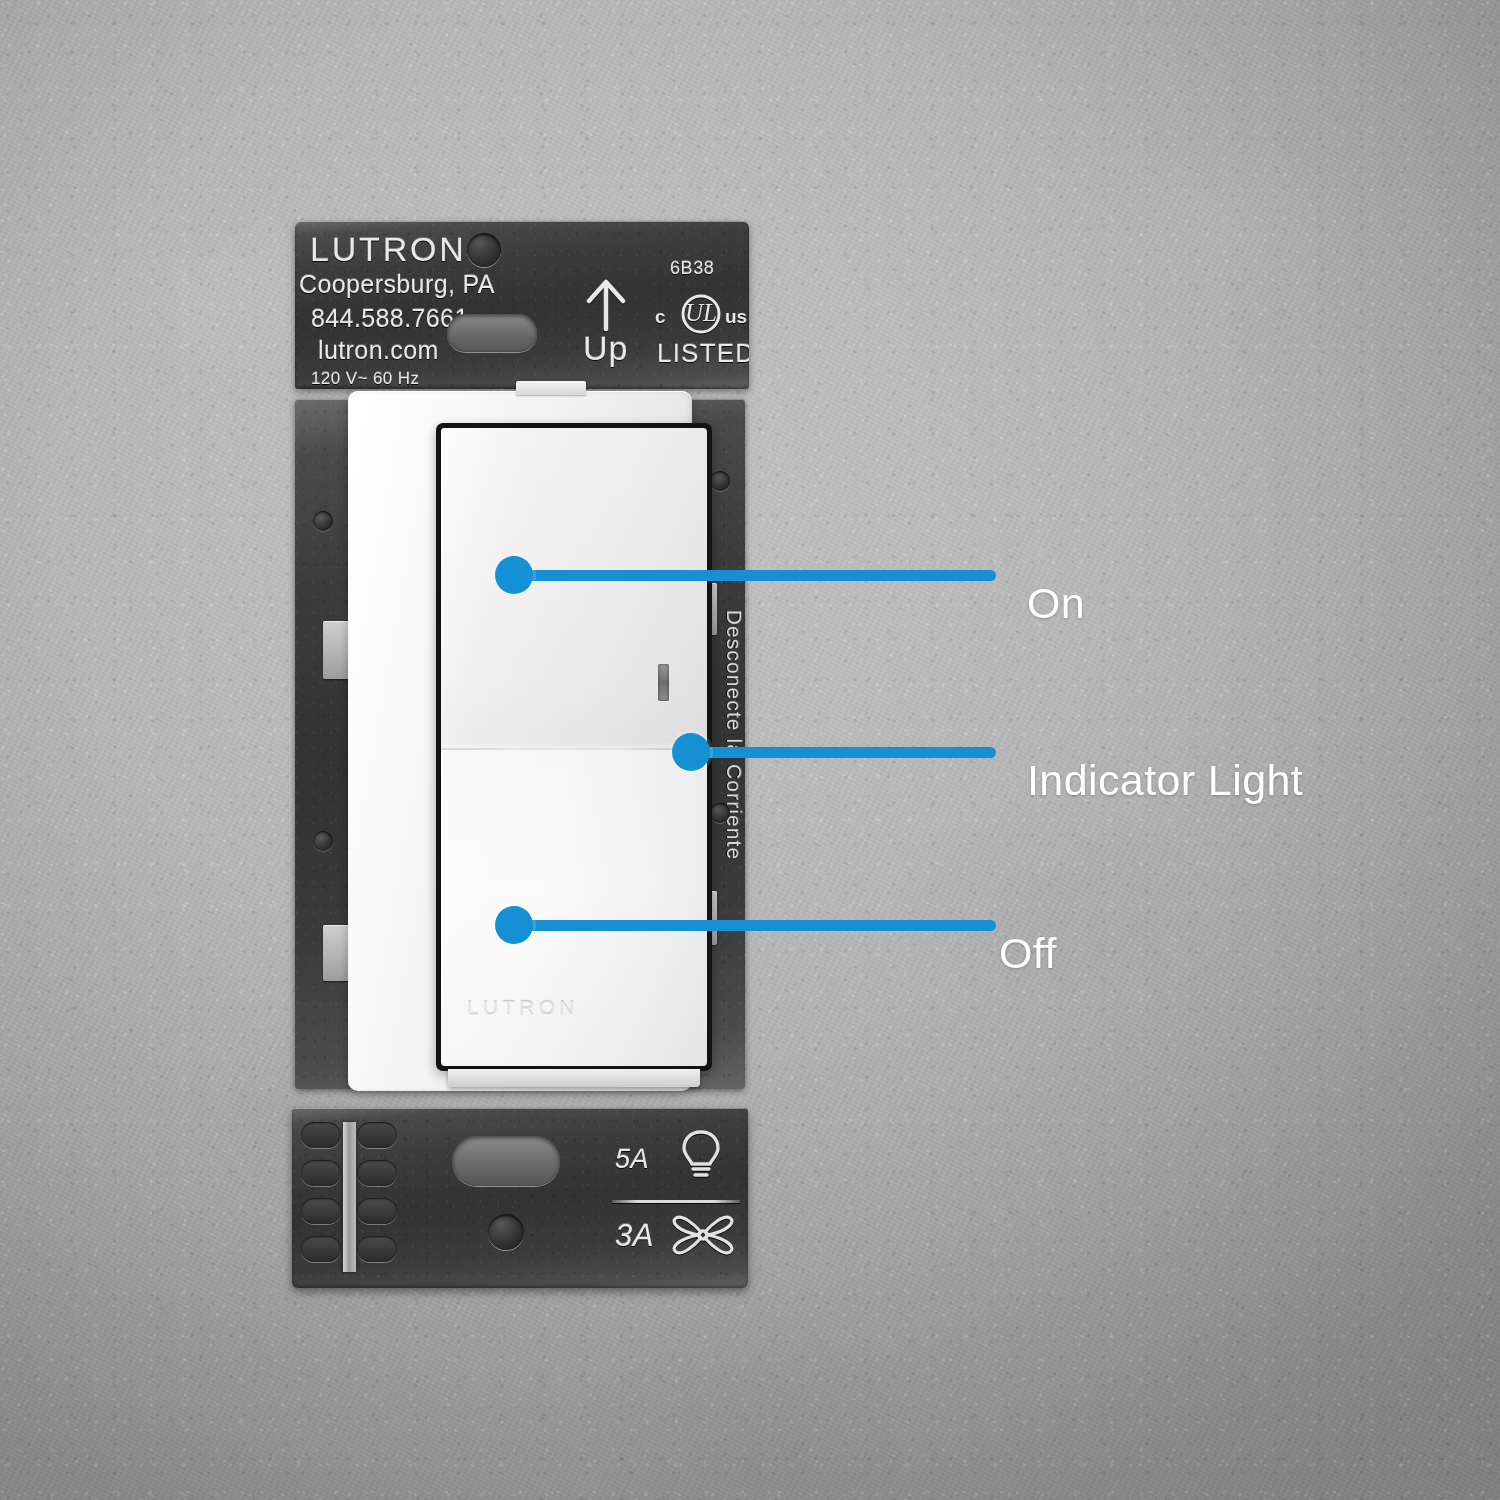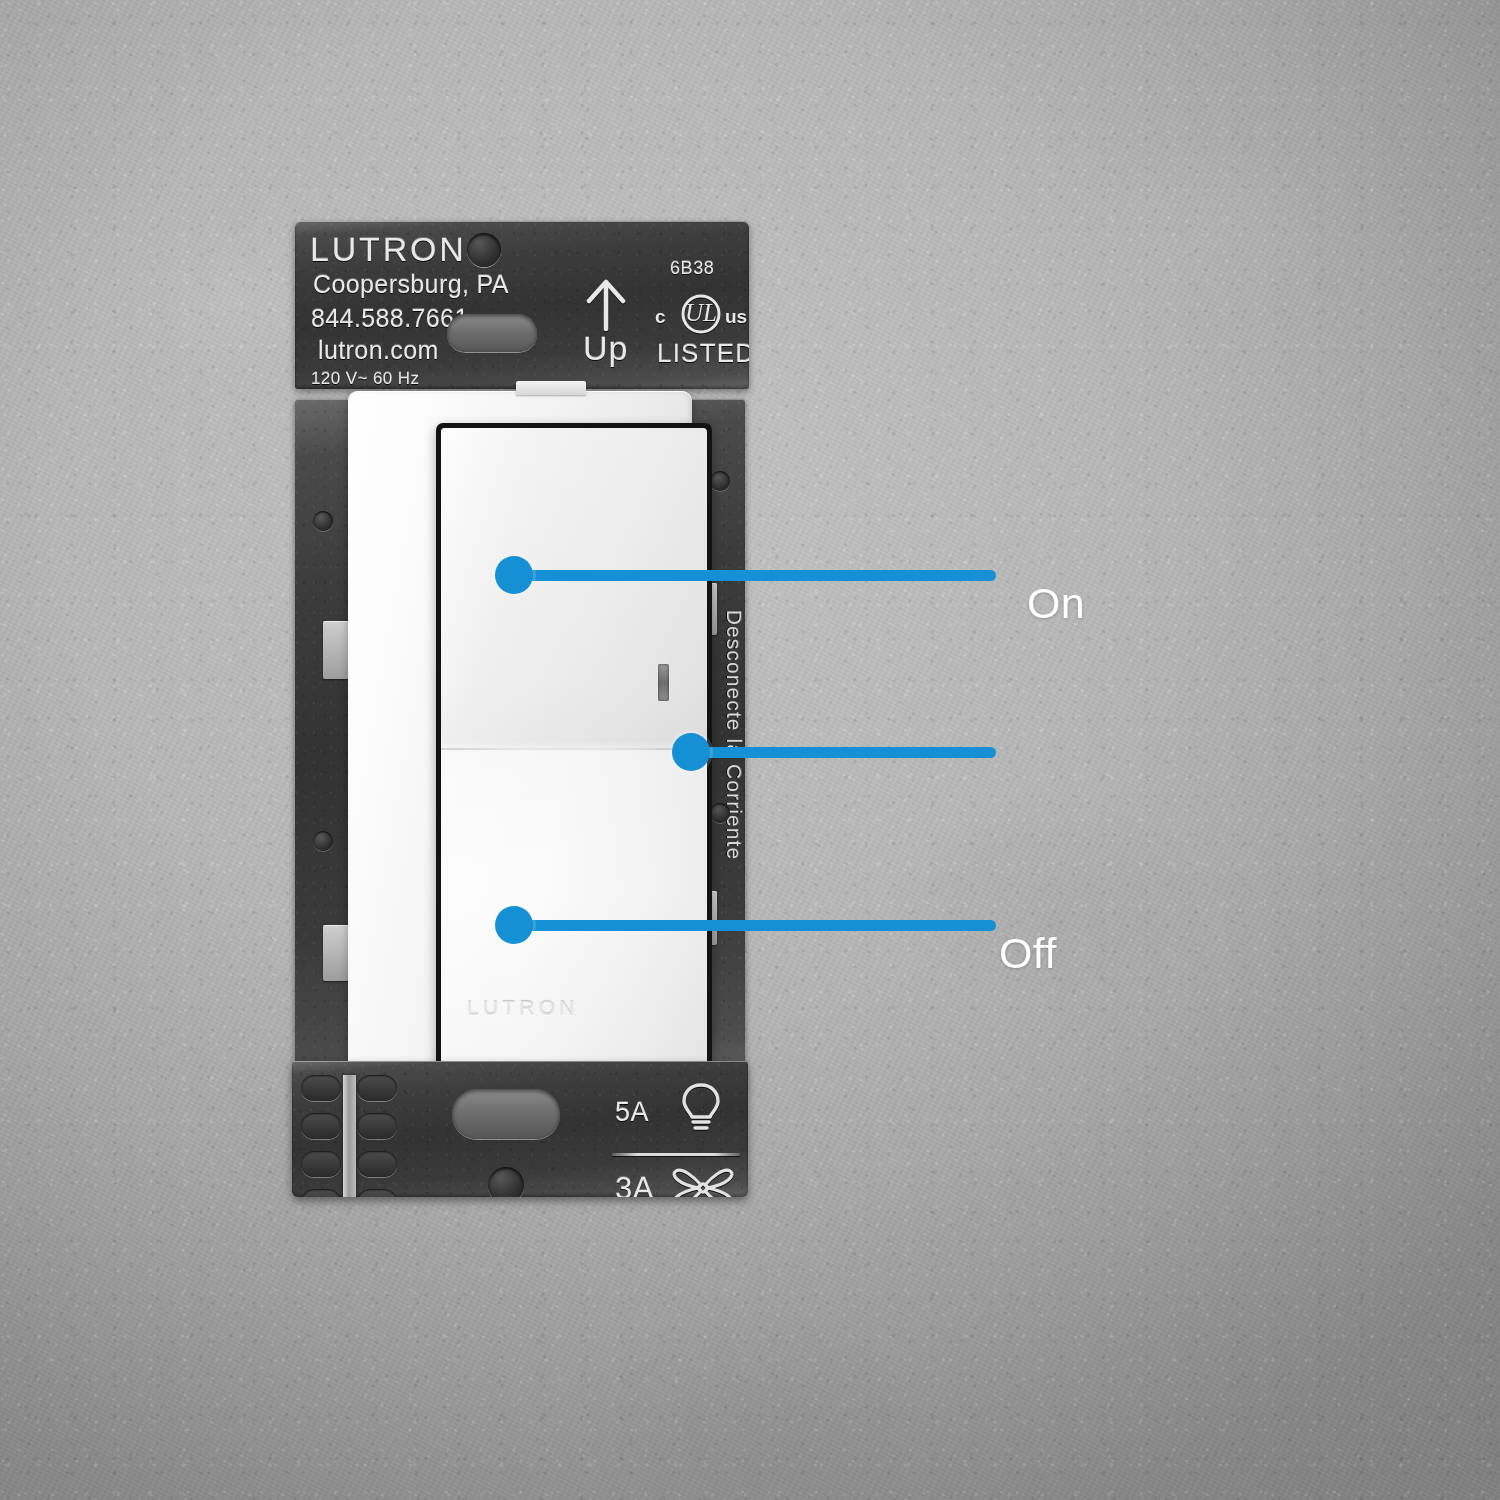--- a/index.html
+++ b/index.html
@@ -121,21 +121,21 @@
     letter-spacing: .4px;
     text-shadow: 0 1px 0 rgba(0,0,0,.85), 0 -1px 0 rgba(255,255,255,.30);
     white-space: nowrap;
   }
   #lutron-brand {
     left: 15px; top: 9px;
     font-size: 34px;
     font-weight: 400;
     letter-spacing: 2.8px;
   }
-  #strap-city   { left: 18px; top: 49px;  font-size: 25px; }
+  #strap-city   { left: 4px; top: 49px;  font-size: 25px; }
   #strap-phone  { left: 16px; top: 83px;  font-size: 25px; }
   #strap-web    { left: 23px; top: 115px; font-size: 25px; }
   #strap-volts  { left: 16px; top: 148px; font-size: 17px; }
 
   .strap-hole-round {
     position: absolute;
     border-radius: 50%;
     background: radial-gradient(circle at 36% 30%, #565656, #2e2e2e 62%, #1d1d1d 100%);
     box-shadow: inset 0 2px 3px rgba(0,0,0,.8),
                 0 1px 0 rgba(255,255,255,.5);
@@ -294,28 +294,29 @@
     border-radius: 2px;
     background: linear-gradient(180deg, #9a9a9a, #6f6f6f 50%, #8d8d8d);
     box-shadow: inset 0 0 3px rgba(0,0,0,.6), 0 0 2px rgba(255,255,255,.6);
     z-index: 6;
   }
 
   
   #bottom-strap {
     position: absolute;
     left: 2px;
-    top: 846px;
+    top: 893px;
     width: 456px;
-    height: 136px;
+    height: 180px;
     border-radius: 3px 3px 6px 6px;
     box-shadow: 0 4px 9px rgba(0,0,0,.42),
                 inset 0 1px 0 rgba(255,255,255,.38),
                 inset 0 -2px 3px rgba(0,0,0,.35);
     overflow: hidden;
+    font-style: italic;
   }
   #breakoff-tabs {
     position: absolute;
     left: 8px; top: 14px;
     width: 98px; height: 150px;
   }
   .tab-pair {
     position: absolute;
     left: 0; width: 98px; height: 29px;
   }
@@ -497,18 +498,19 @@
     </div>
 
   </div>
 
   <div class="callout-line" style="left:513px; top:570px; width:483px; background:#1590d4;"></div>
   <div class="callout-dot" style="left:495px; top:556px; background:#1590d4;"></div>
   <div class="callout-label" style="left:1027px; top:551px;">On</div>
 
   <div class="callout-line" style="left:690px; top:747px; width:306px; background:#1590d4;"></div>
   <div class="callout-dot" style="left:672px; top:733px; background:#1590d4;"></div>
+  <div class="callout-label" style="left:1027px; top:728px;">Indicator Light</div>
 
   <div class="callout-line" style="left:513px; top:920px; width:483px; background:#1590d4;"></div>
   <div class="callout-dot" style="left:495px; top:906px; background:#1590d4;"></div>
   <div class="callout-label" style="left:999px; top:901px;">Off</div>
 
 </div>
 
 </body></html>

